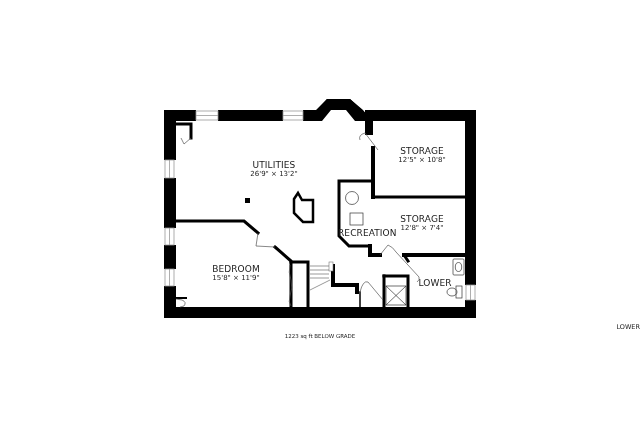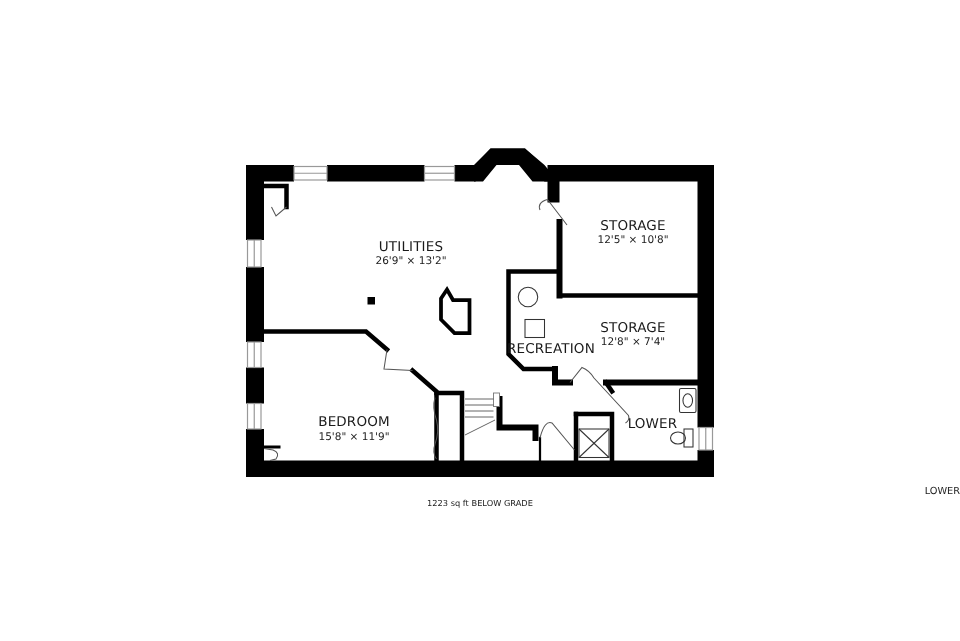--- a/index.html
+++ b/index.html
@@ -139,21 +139,21 @@
 
 <div class="room-label" style="left:382px; top:214px; width:80px;">
   <span class="room-name">STORAGE</span>
   <span class="room-dim">12'8" × 7'4"</span>
 </div>
 
 <div class="room-label" style="left:338px; top:228px; width:46px;">
   <span class="room-name">RECREATION</span>
 </div>
 
-<div class="room-label" style="left:198px; top:264px; width:76px;margin-top:13px;">
+<div class="room-label" style="left:198px; top:264px; width:76px;">
   <span class="room-name">BEDROOM</span>
   <span class="room-dim">15'8" × 11'9"</span>
 </div>
 
 <div class="room-label" style="left:418px; top:278px; width:34px;">
   <span class="room-name">LOWER</span>
 </div>
 
 <div class="footer-level">LOWER</div>
 <div class="footer-area">1223 sq ft BELOW GRADE</div>

